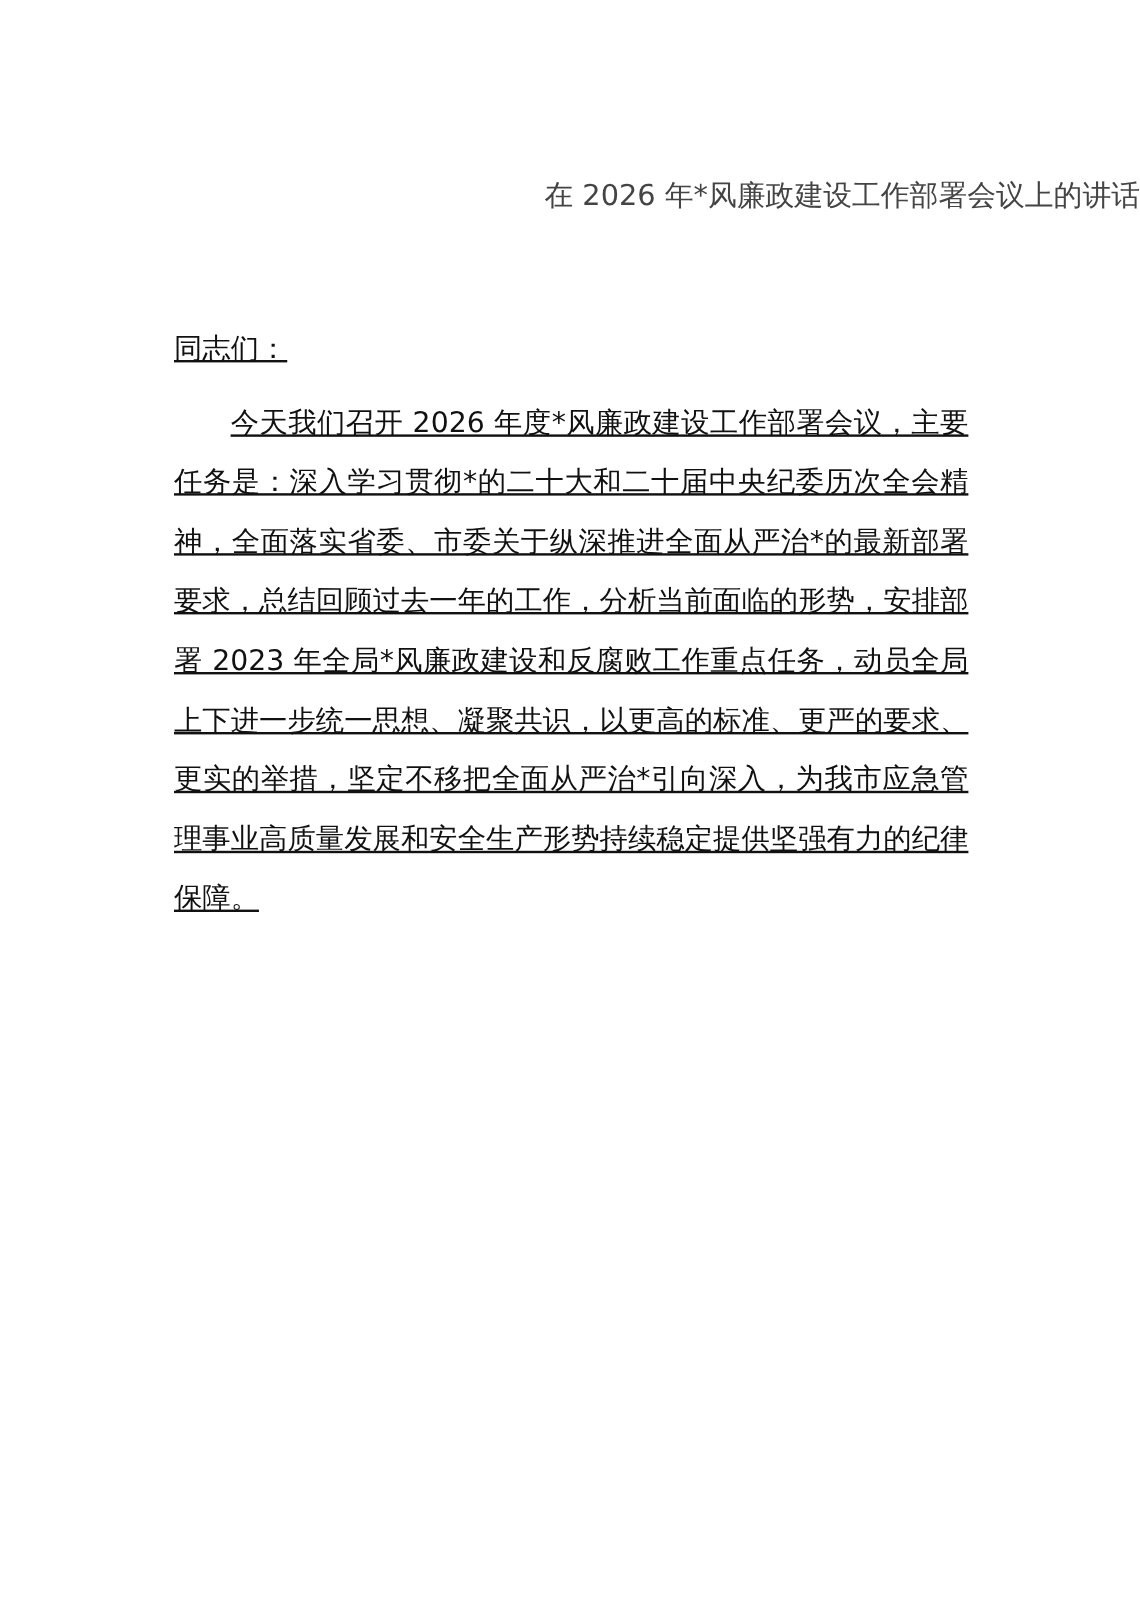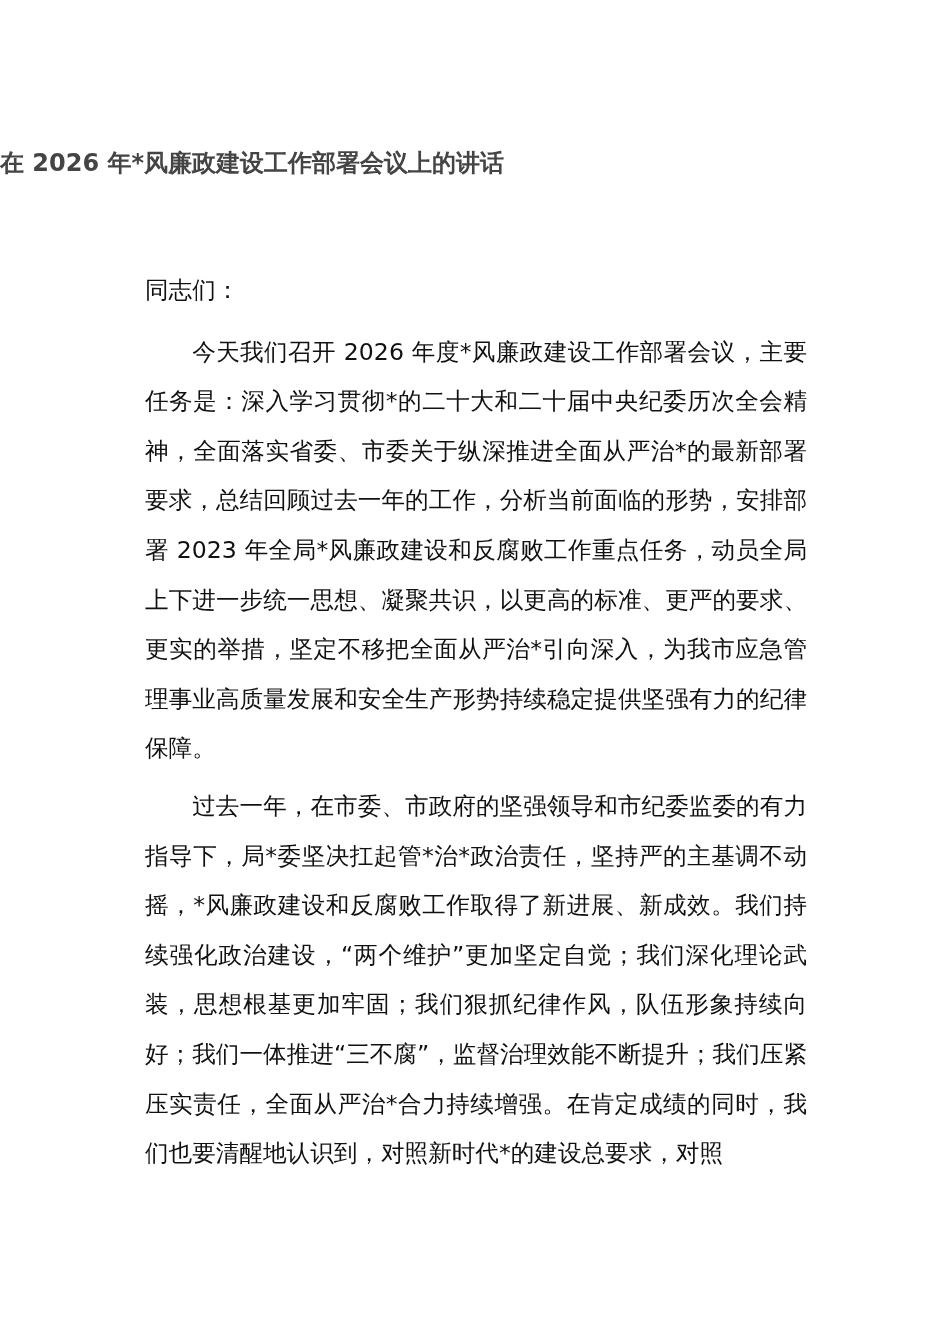--- a/index.html
+++ b/index.html
@@ -20,36 +20,37 @@
       top: 0;
       width: 950px;
       height: 1344px;
       background: #ffffff;
     }
     .title {
       position: absolute;
       top: 143px;
       left: 0;
       width: 950px;
-      text-align: left;
+      text-align: right;
       font-size: 24px;
       line-height: 40px;
       color: #444444;
       letter-spacing: 0px;
       margin: 0;
-      font-weight: bold;
+      font-weight: normal;
     }
     .body {
       position: absolute;
       left: 145px;
       top: 266px;
       width: 662px;
       color: #111111;
       font-size: 23.6px;
       line-height: 49.6px;
+      text-decoration: underline;
     }
     .salutation {
       margin: 0 0 0 0;
       height: 49.6px;
     }
     .para {
       margin: 0;
       text-indent: 2em;
       text-align: justify;
       text-justify: inter-character;
@@ -63,15 +64,14 @@
   </style>
 </head>
 <body>
 
 <div class="page">
   <h1 class="title">在 2026 年*风廉政建设工作部署会议上的讲话</h1>
 
   <div class="body">
     <p class="salutation">同志们：</p>
     <p class="para first">今天我们召开 2026 年度*风廉政建设工作部署会议，主要任务是：深入学习贯彻*的二十大和二十届中央纪委历次全会精神，全面落实省委、市委关于纵深推进全面从严治*的最新部署要求，总结回顾过去一年的工作，分析当前面临的形势，安排部署 2023 年全局*风廉政建设和反腐败工作重点任务，动员全局上下进一步统一思想、凝聚共识，以更高的标准、更严的要求、更实的举措，坚定不移把全面从严治*引向深入，为我市应急管理事业高质量发展和安全生产形势持续稳定提供坚强有力的纪律保障。</p>
-    <p class="para">过去一年，在市委、市政府的坚强领导和市纪委监委的有力指导下，局*委坚决扛起管*治*政治责任，坚持严的主基调不动摇，*风廉政建设和反腐败工作取得了新进展、新成效。我们持续强化政治建设，“两个维护”更加坚定自觉；我们深化理论武装，思想根基更加牢固；我们狠抓纪律作风，队伍形象持续向好；我们一体推进“三不腐”，监督治理效能不断提升；我们压紧压实责任，全面从严治*合力持续增强。在肯定成绩的同时，我们也要清醒地认识到，对照新时代*的建设总要求，对照</p>
   </div>
 </div>
 
 </body></html>

